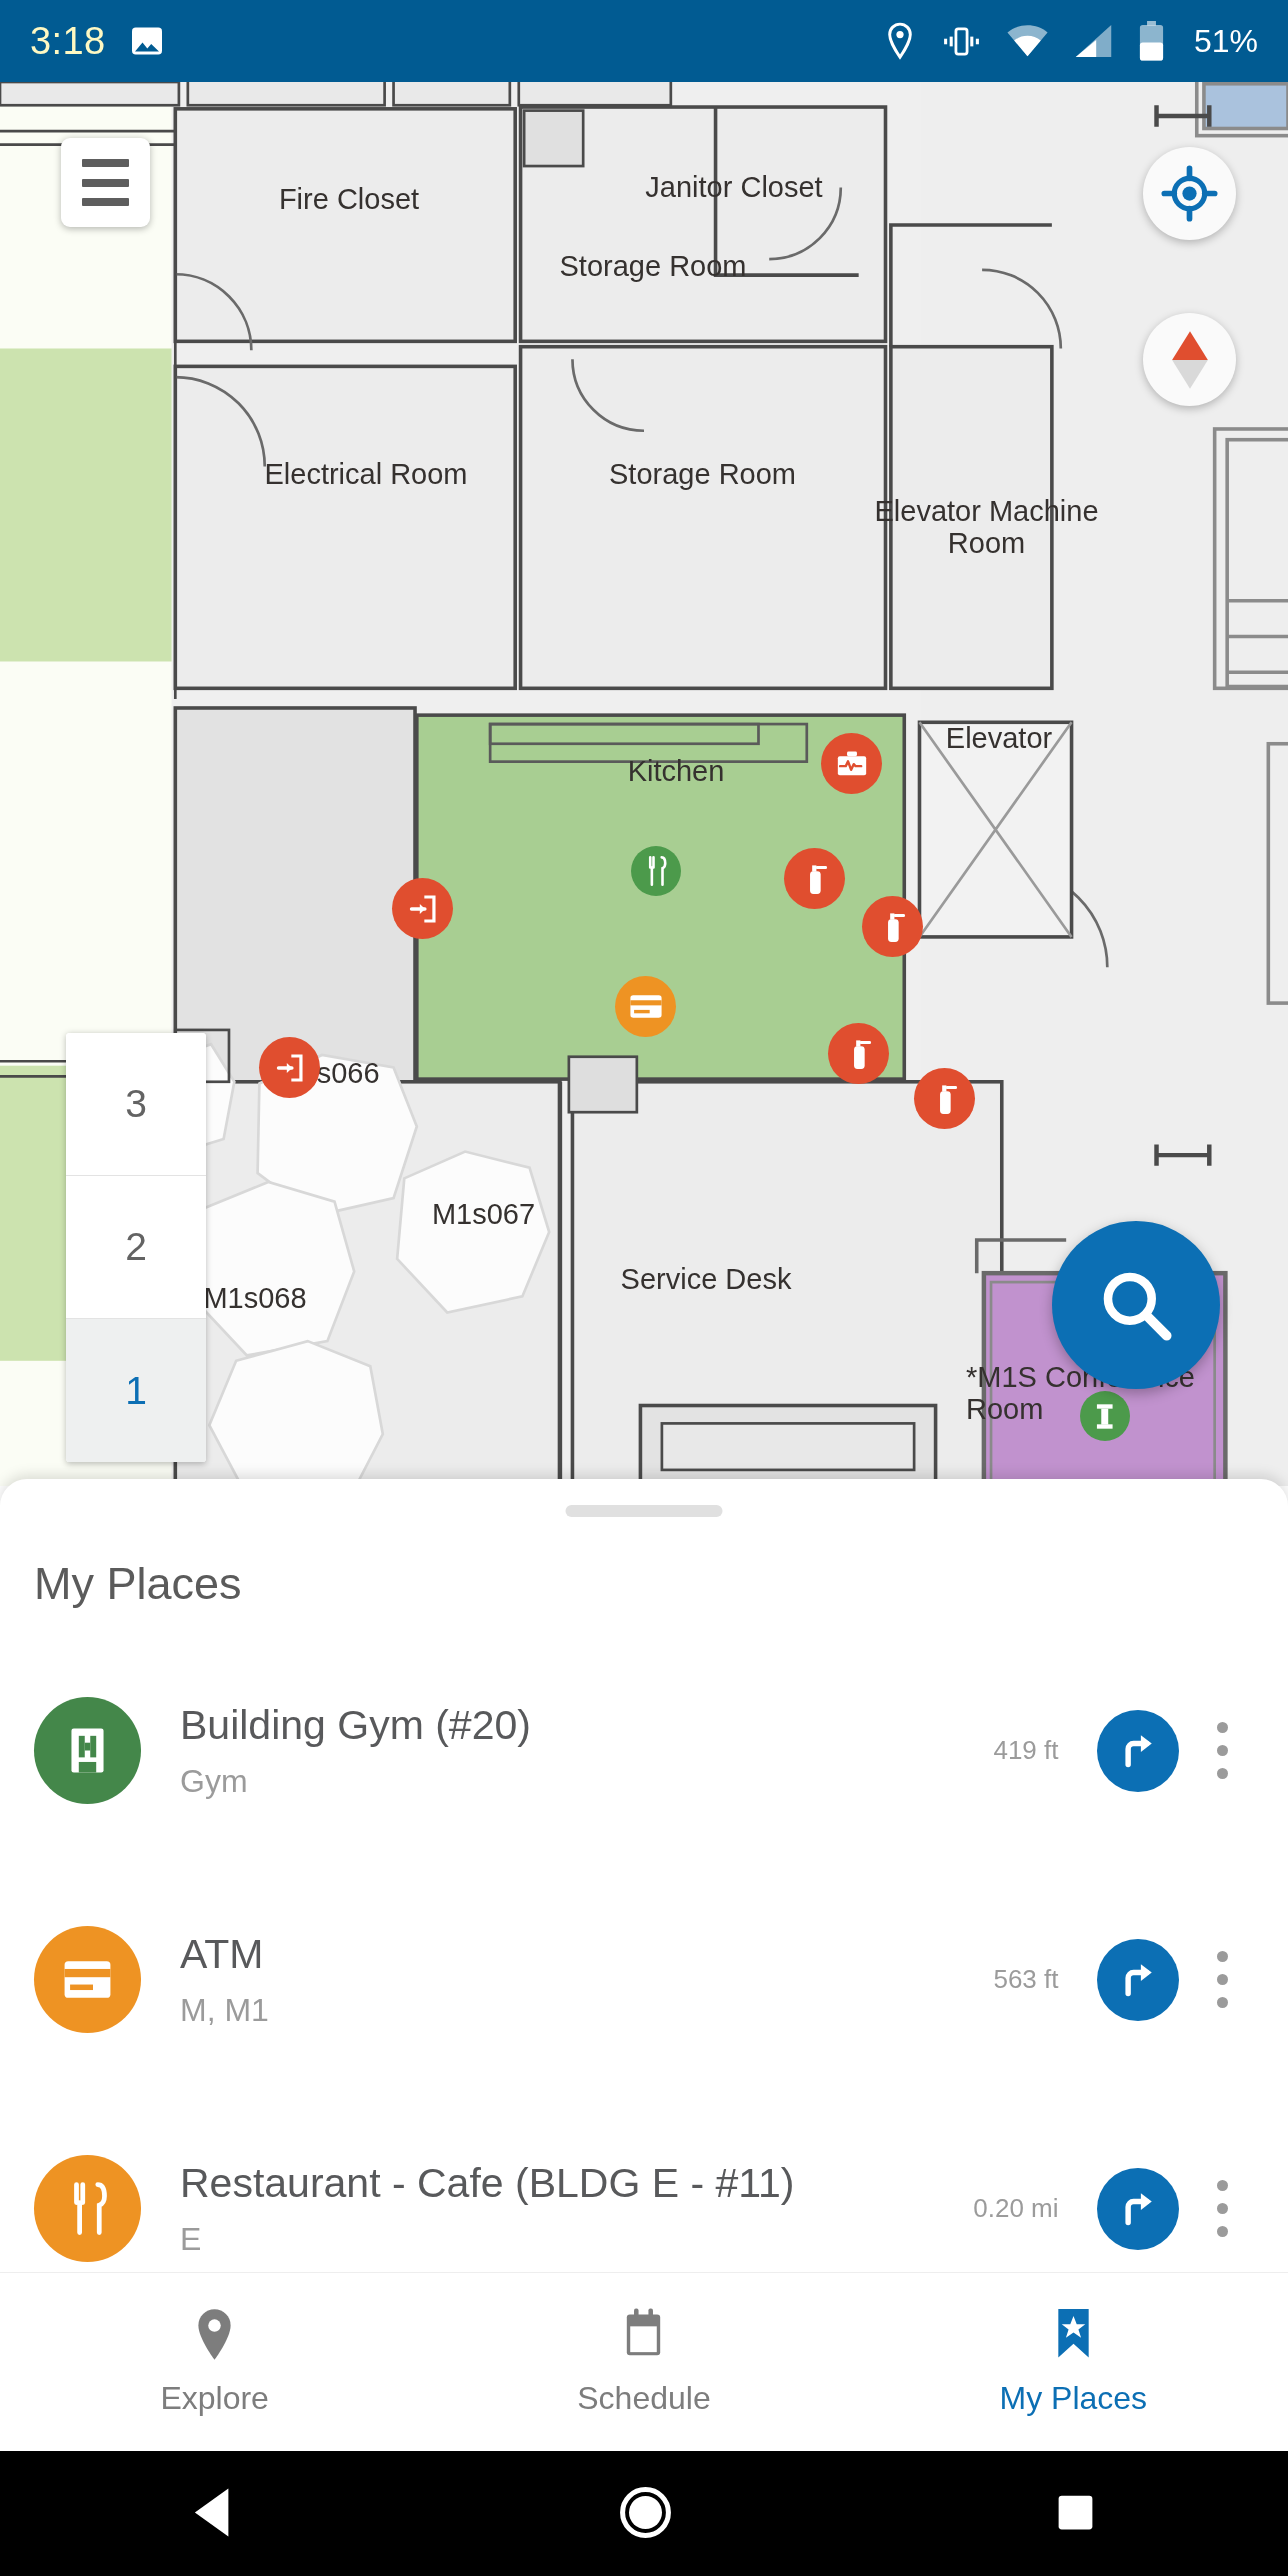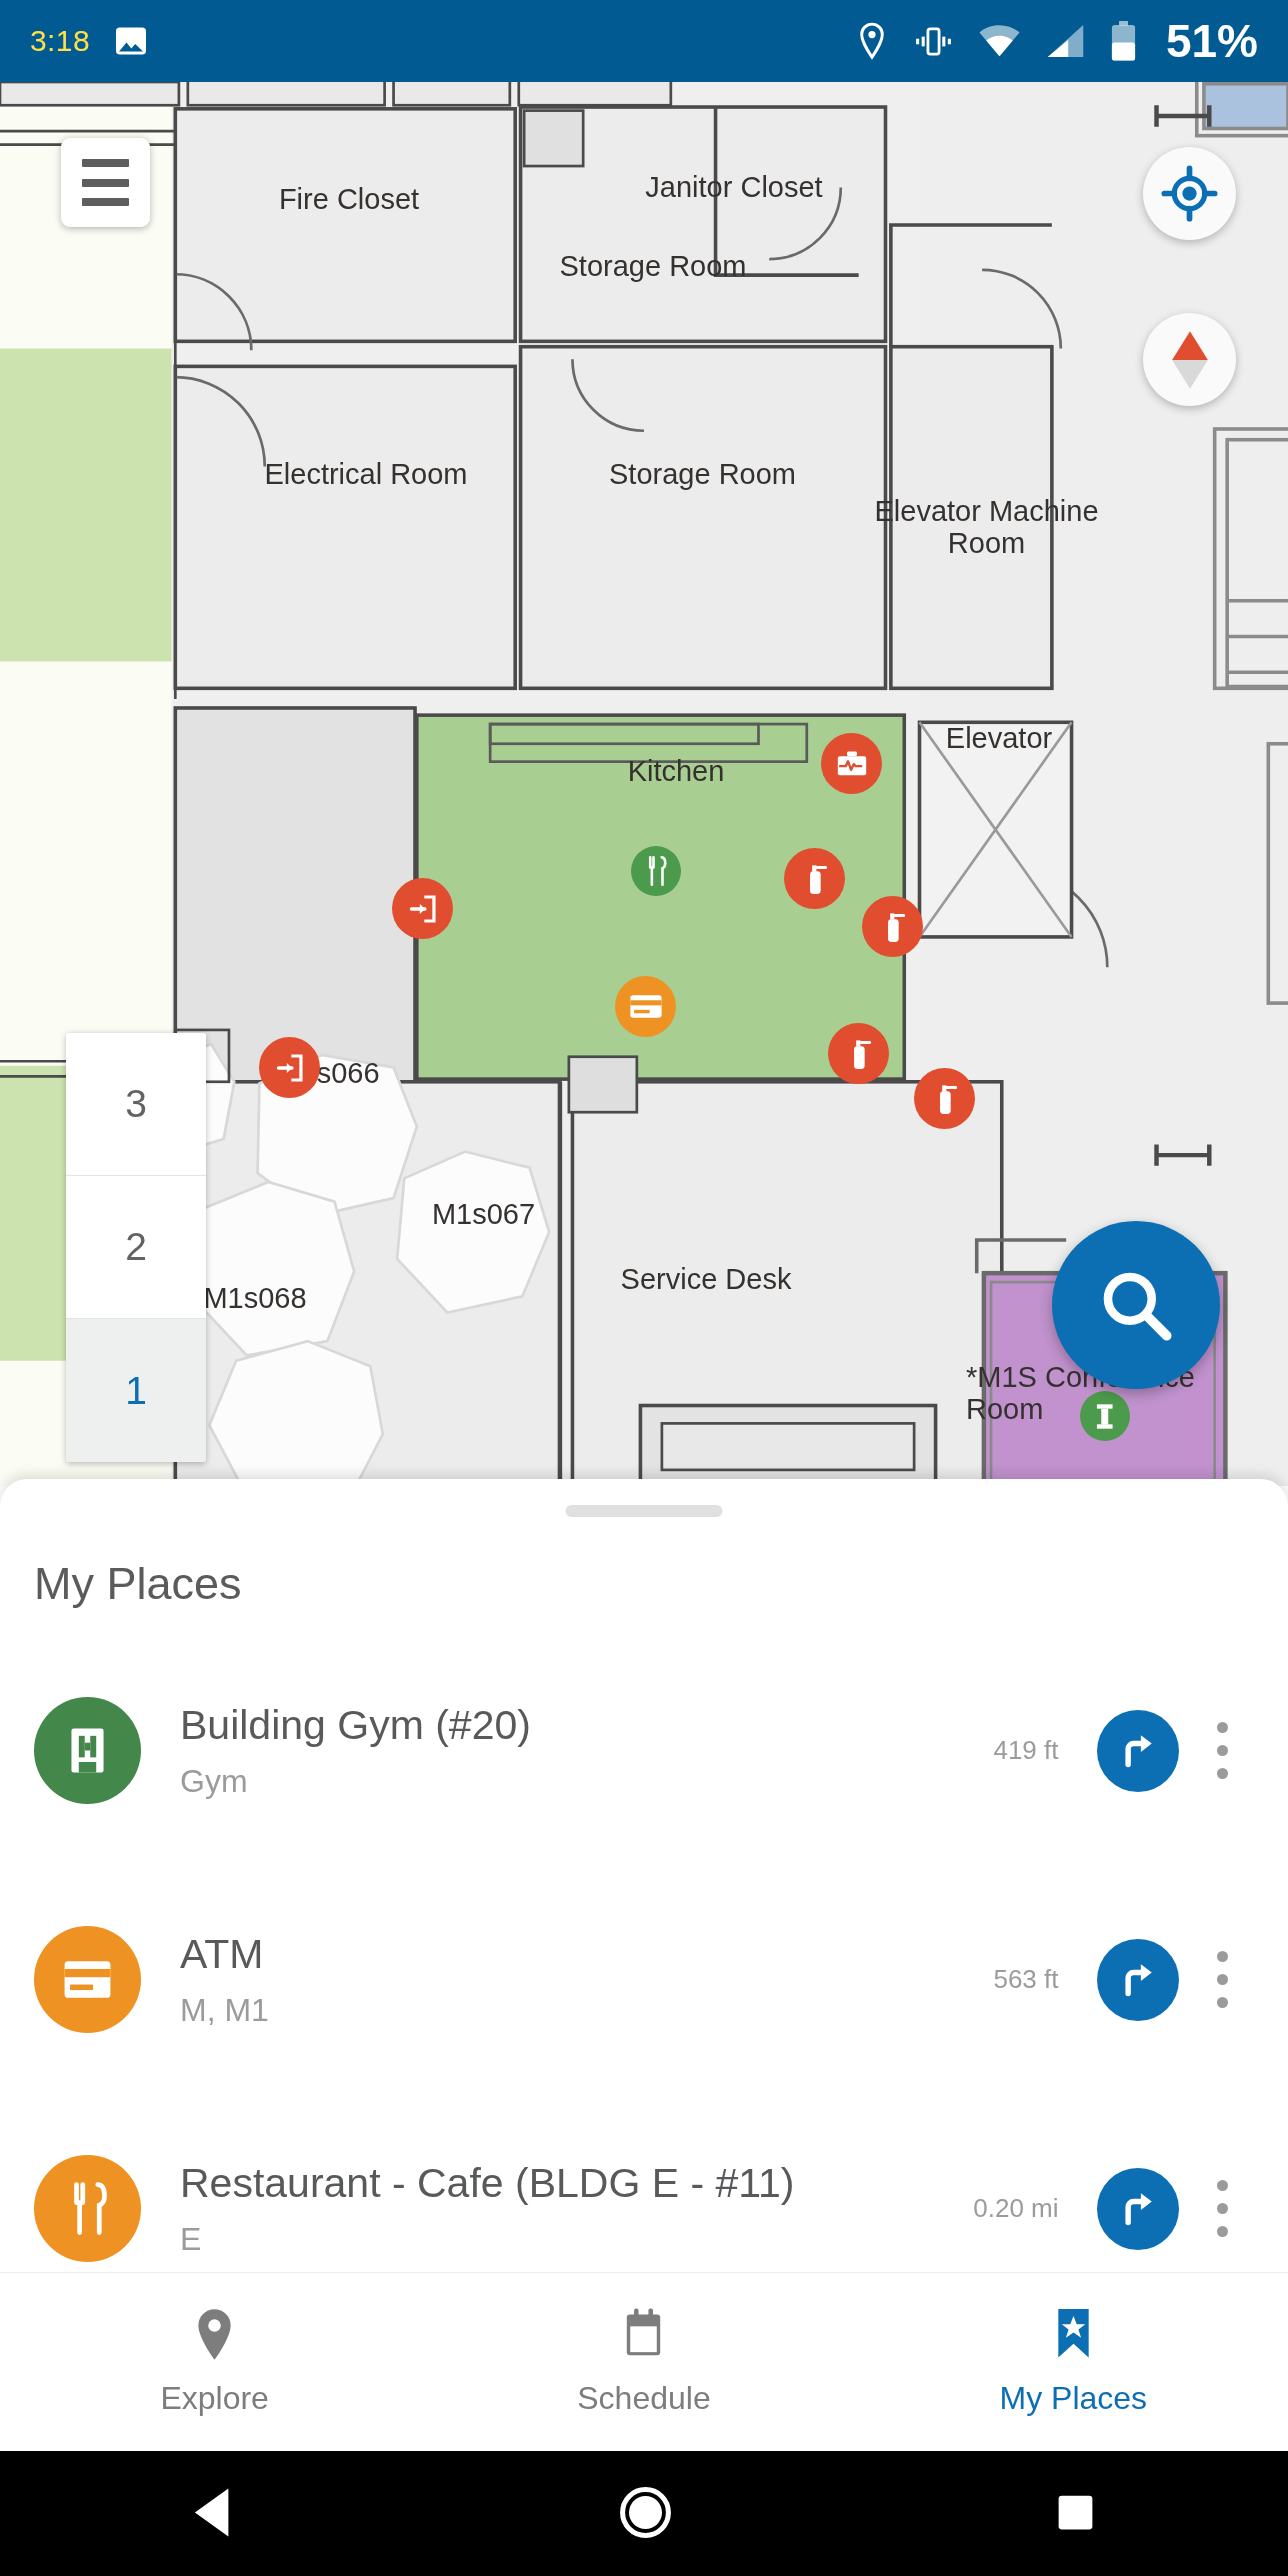--- a/index.html
+++ b/index.html
@@ -10,24 +10,24 @@
     overflow:hidden;
   }
   #app{ position:relative; width:1288px; height:2576px; }
 
   
   .statusbar{
     position:absolute; left:0; top:0; width:1288px; height:82px;
     background:#015B92; display:flex; align-items:center;
     padding:0 30px;
   }
-  .sb-time{ color:#fde047; font-size:30px; letter-spacing:0.4px; }
+  .sb-time{ color:#fef9c3; font-size:38px; letter-spacing:0.4px; }
   .sb-left-icons{ display:flex; align-items:center; margin-left:23px; }
   .sb-right{ margin-left:auto; display:flex; align-items:center; gap:25px; }
-  .sb-batt-text{ color:#fff; font-size:46px; margin-left:4px;font-weight:bold; }
+  .sb-batt-text{ color:#fff; font-size:32px; margin-left:4px; }
 
   
   .map{
     position:absolute; left:0; top:82px; width:1288px; height:1404px;
     background:#efefef; overflow:hidden;
   }
   .mapsvg{ position:absolute; left:0; top:0; width:1288px; height:1404px; }
 
   .room-label{
     position:absolute; color:#35312f; font-size:29px;

